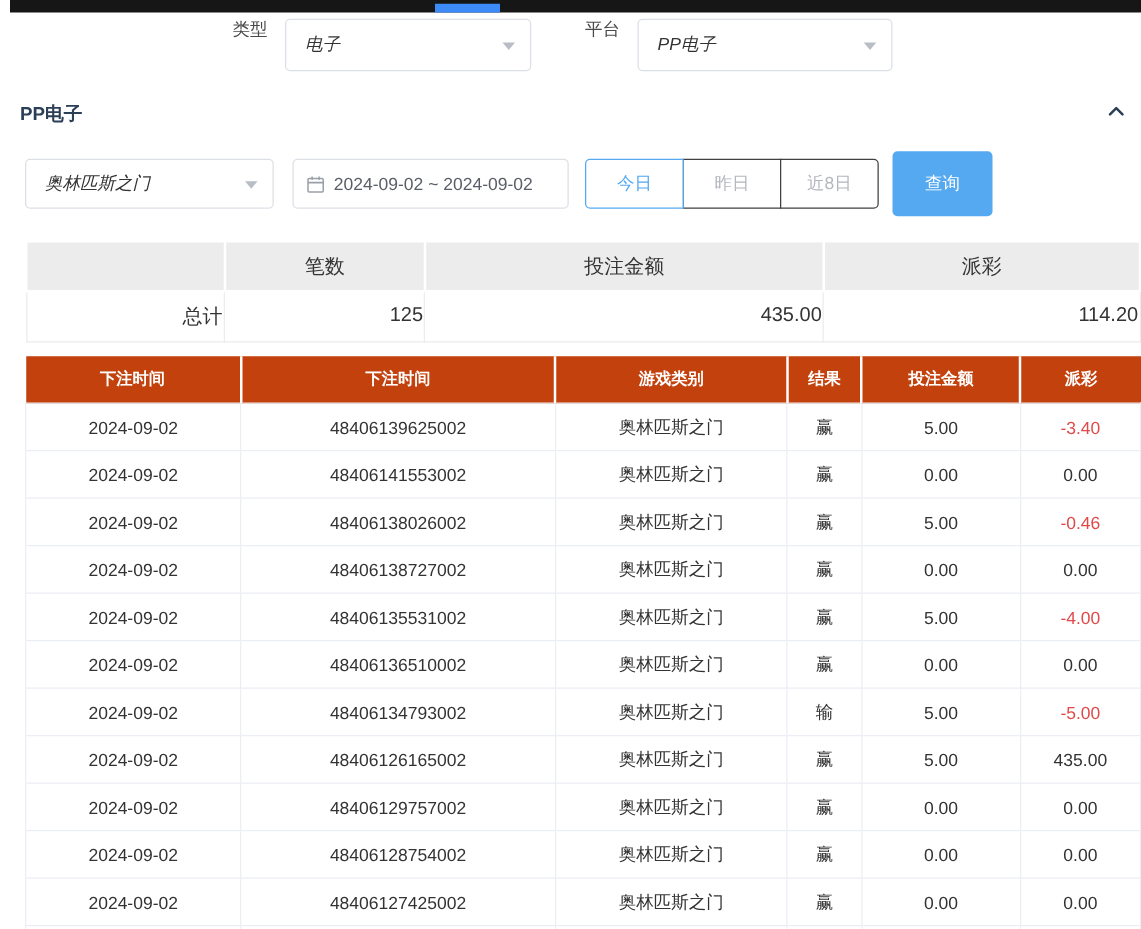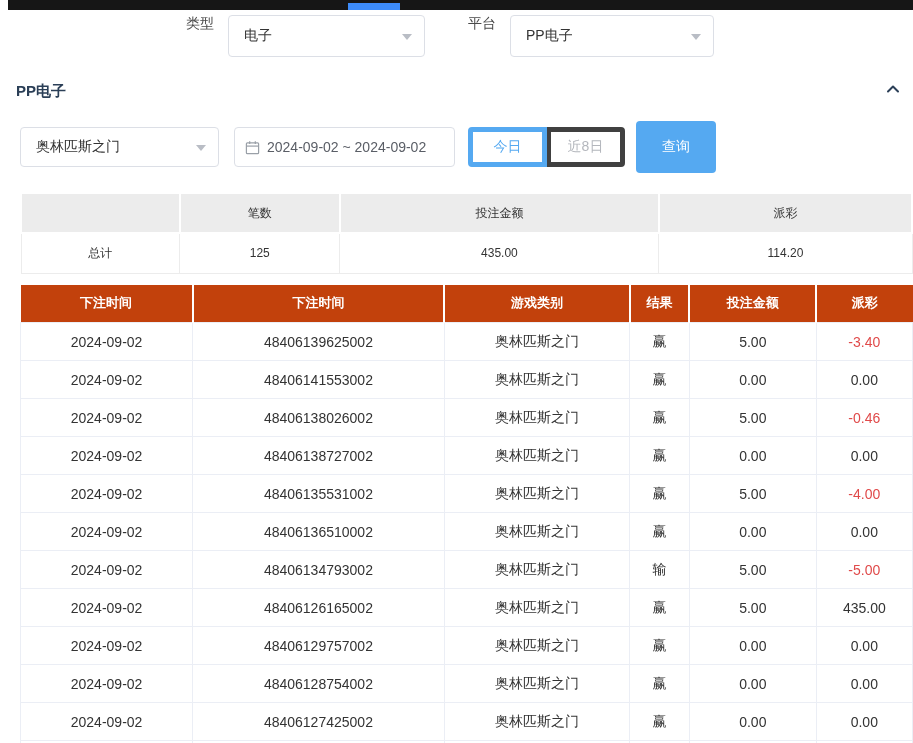--- a/index.html
+++ b/index.html
@@ -17,21 +17,21 @@
 
   .page { padding-left: 20px; }
 
   
   .filter-row { display: flex; align-items: flex-start; margin-top: 5px; margin-left: 166px; height: 42px; }
   .flabel { font-size: 14px; color: #4a4a4a; margin-right: 14px; white-space: nowrap; }
   .flabel.platform { margin-left: 43px; }
   .select {
     position: relative; height: 42px; border: 1px solid #dcdfe6; border-radius: 4px;
     background: #fff; display: flex; align-items: center;
-    padding: 0 30px 0 15px; font-size: 14px; color: #333; cursor: pointer; white-space: nowrap;
+    padding: 0 30px 0 15px; font-size: 14px; color: #333; cursor: pointer; white-space: nowrap; font-style: italic;
   }
   .select .caret {
     position: absolute; right: 12px; top: 50%; margin-top: -2px;
     width: 0; height: 0;
     border-left: 5px solid transparent; border-right: 5px solid transparent;
     border-top: 6px solid #b9bdc5;
   }
   .select.type { width: 197px; }
   .select.platform-sel { width: 204px; }
 
@@ -44,36 +44,36 @@
   .toolbar { display: flex; align-items: center; margin-top: 20px; }
   .select.game { width: 199px; height: 40px; }
   .datepicker {
     margin-left: 15px; width: 221px; height: 40px; border: 1px solid #dcdfe6; border-radius: 4px;
     display: flex; align-items: center; padding: 0 10px; color: #5a5e66; font-size: 14px;
     cursor: pointer; background: #fff; white-space: nowrap;
   }
   .datepicker svg { margin-right: 7px; flex: none; }
   .btn-group { display: flex; margin-left: 13px; }
   .gbtn {
-    width: 79px; height: 40px; background: #fff; border: 5px solid #404040;
+    width: 79px; height: 40px; background: #fff; border: 1px solid #404040;
     color: #b4b7bd; font-size: 14px; cursor: pointer; padding: 2px; font-family: inherit;
   }
   .gbtn + .gbtn { margin-left: -1px; }
   .gbtn.first { border-radius: 4px 0 0 4px; }
   .gbtn.last { border-radius: 0 4px 4px 0; }
   .gbtn.active { border-color: #55a9f1; color: #55a9f1; position: relative; z-index: 1; }
   .query-btn {
     margin-left: 11px; width: 80px; height: 52px; border: none; border-radius: 4px;
     background: #55a9f1; color: #fff; font-size: 14px; cursor: pointer; font-family: inherit;
   }
 
   
-  .summary-table { width: 100%; margin-top: 19px; border-collapse: collapse; table-layout: fixed; font-size: 12px; color: #333; }
+  .summary-table { width: 100%; margin-top: 19px; border-collapse: collapse; table-layout: fixed; font-size: 16px; color: #333; }
   .summary-table th { background: #ececec; border: 2px solid #fff; height: 40px; font-weight: normal; text-align: center; }
-  .summary-table td { background: #fff; border: 1px solid #ececec; height: 40px; text-align: center; }
+  .summary-table td { background: #fff; border: 1px solid #ececec; height: 40px; text-align: right; }
 
   
   .bet-table { width: 100%; margin-top: 11px; border-collapse: collapse; table-layout: fixed; font-size: 14px; color: #333; }
   .bet-table th {
     background: #c2410c; color: #fff; height: 38px; font-weight: bold; font-size: 13px;
     text-align: center; border-right: 2px solid #fff;
   }
   .bet-table th:last-child { border-right: none; }
   .bet-table td { height: 38px; text-align: center; border: 1px solid #ebeef5; background: #fff; }
   .bet-table td.neg { color: #e04a4a; }
@@ -122,20 +122,21 @@
           <rect x="1.5" y="3" width="13" height="11.5" rx="1"></rect>
           <line x1="1.5" y1="6.5" x2="14.5" y2="6.5"></line>
           <line x1="5" y1="1.2" x2="5" y2="4.2"></line>
           <line x1="11" y1="1.2" x2="11" y2="4.2"></line>
         </svg>
       </span>
       <span>2024-09-02 ~ 2024-09-02</span>
     </div>
     <div class="btn-group">
       <button class="gbtn first active">今日</button>
+      <button class="gbtn">昨日</button>
       <button class="gbtn last">近8日</button>
     </div>
     <button class="query-btn">查询</button>
   </div>
 
   <table class="summary-table">
     <colgroup>
       <col style="width:17.8%">
         <col style="width:18%">
         <col style="width:35.8%">

